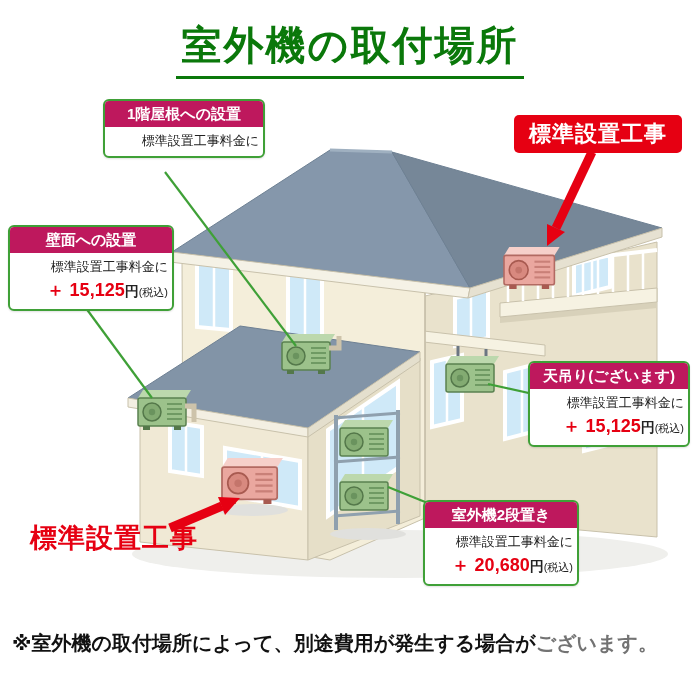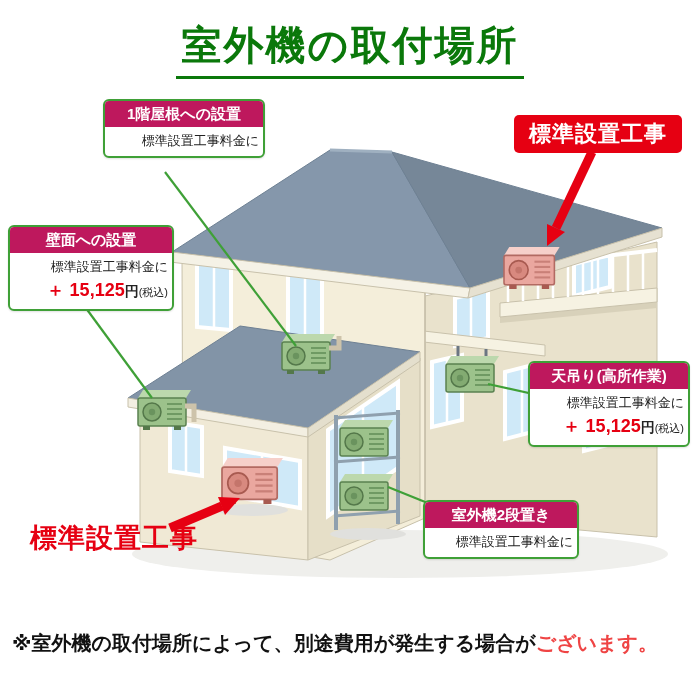--- a/index.html
+++ b/index.html
@@ -41,21 +41,21 @@
     background:#e60012;color:#ffffff;font-weight:bold;font-size:22px;text-align:center;
     border-radius:5px;z-index:3;letter-spacing:1px;
   }
   .red-label{
     position:absolute;left:30px;top:520px;color:#e60012;font-weight:bold;
     font-size:27px;letter-spacing:1px;z-index:3;
   }
   
   .notes{position:absolute;left:12px;top:628px;z-index:4;width:680px}
   .note{font-size:20px;font-weight:bold;color:#111111;line-height:31px;white-space:nowrap}
-  .note-green{color:#ef4444}
+  .note-green{color:#737373}
 </style>
 </head>
 <body>
 
 <div class="stage">
 
   <div class="title-wrap">
     <h1 class="title">室外機の取付場所</h1>
   </div>
 
@@ -257,31 +257,32 @@
 
   <div class="callout" id="co-wall">
     <div class="co-head">壁面への設置</div>
     <div class="co-body">
       <div class="co-line">標準設置工事料金に</div>
       <div class="co-price"><span class="price">＋ 15,125</span><span class="yen">円</span><span class="tax">(税込)</span></div>
     </div>
   </div>
 
   <div class="callout" id="co-ceiling">
-    <div class="co-head">天吊り(高所作業)</div>
+    <div class="co-head">天吊り(ございます)</div>
     <div class="co-body">
       <div class="co-line">標準設置工事料金に</div>
       <div class="co-price"><span class="price">＋ 15,125</span><span class="yen">円</span><span class="tax">(税込)</span></div>
     </div>
   </div>
 
   <div class="callout" id="co-stack">
     <div class="co-head">室外機2段置き</div>
     <div class="co-body">
       <div class="co-line">標準設置工事料金に</div>
+      <div class="co-price"><span class="price">＋ 20,680</span><span class="yen">円</span><span class="tax">(税込)</span></div>
     </div>
   </div>
 
   <div class="red-badge">標準設置工事</div>
 
   <div class="red-label">標準設置工事</div>
 
   <div class="notes">
     <div class="note"><span>※室外機の取付場所によって、別途費用が発生する場合が</span><span class="note-green">ございます。</span></div>
   </div>

